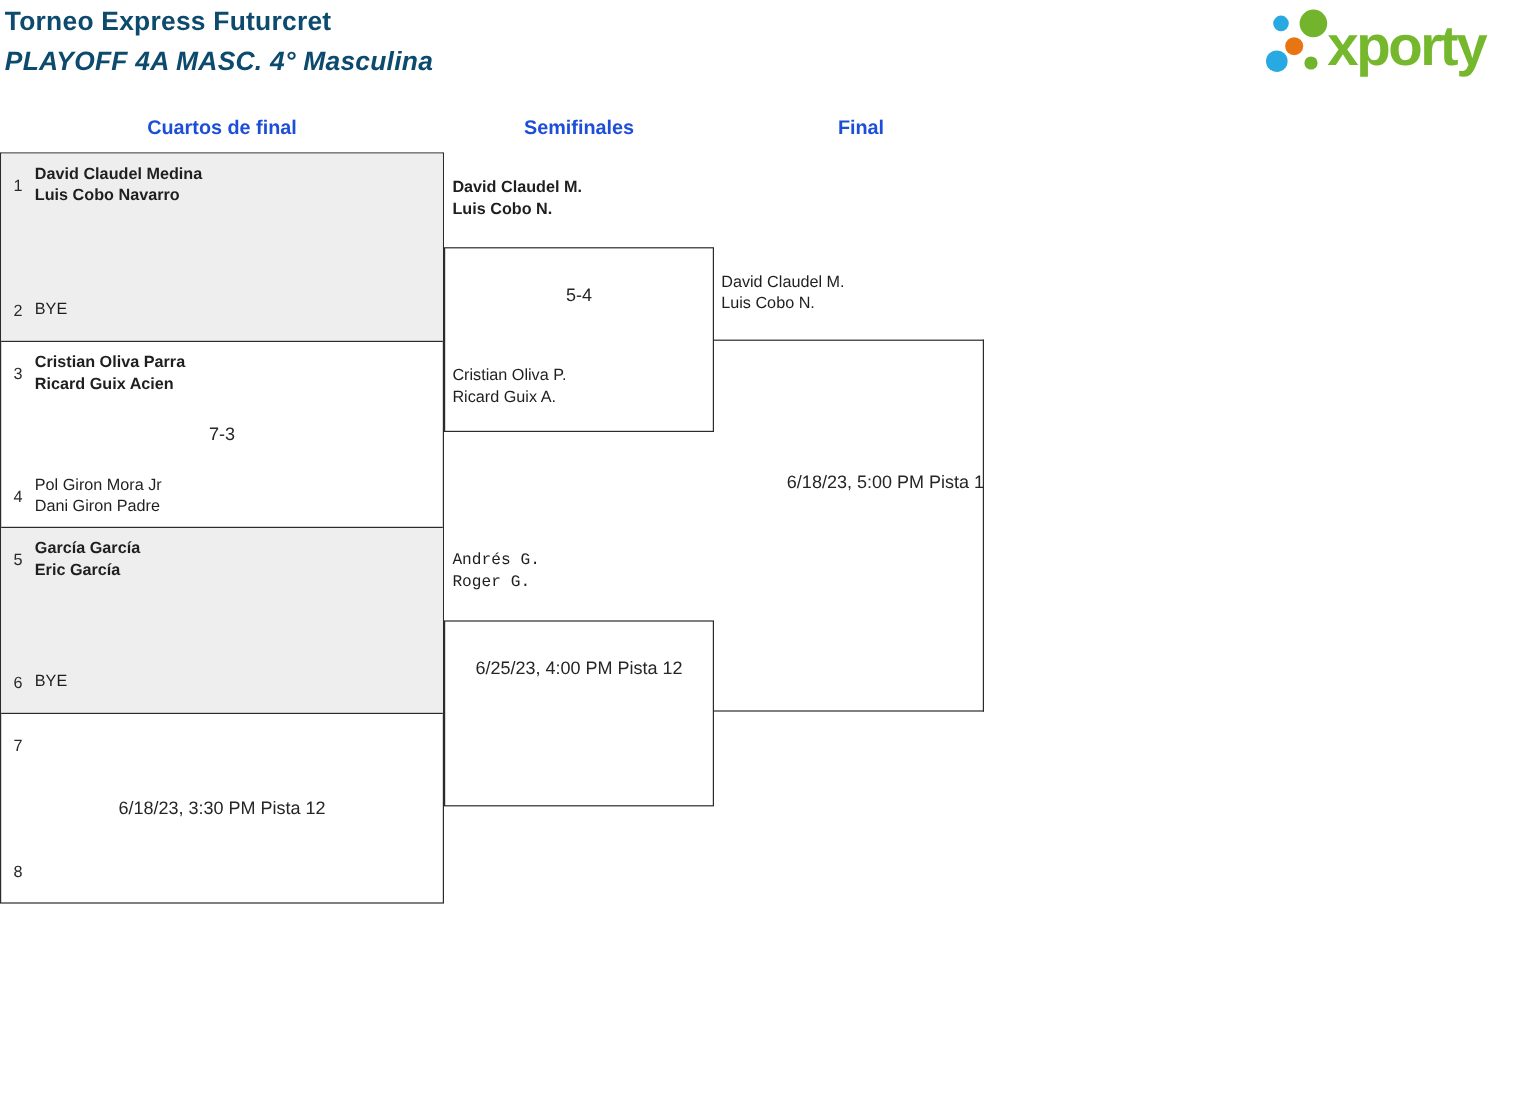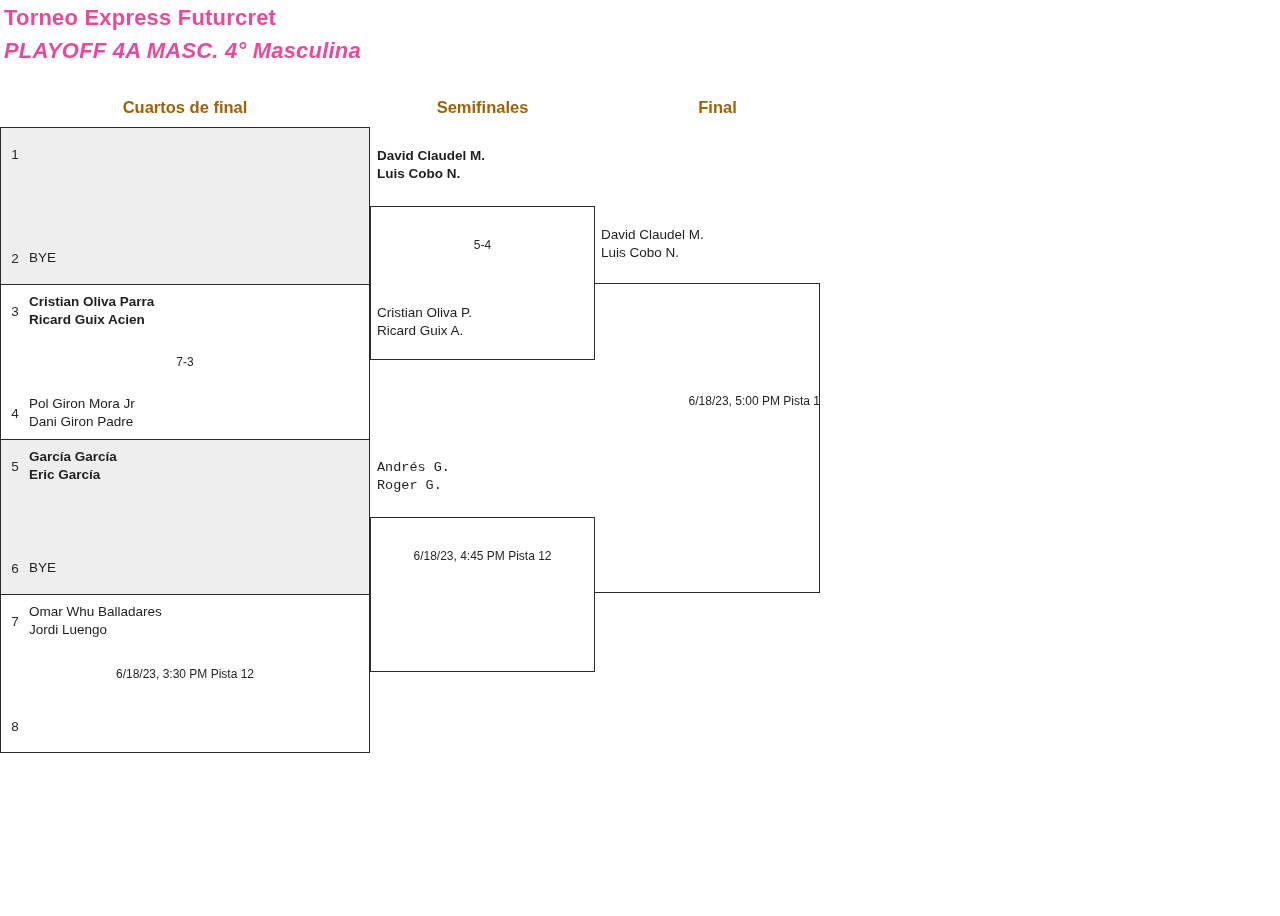--- a/index.html
+++ b/index.html
@@ -2,37 +2,37 @@
 <html><head>
 <meta charset="utf-8">
 <style>
   html,body{margin:0;padding:0;background:#ffffff;}
   #canvas{
     position:relative;width:1280px;height:916px;background:#ffffff;overflow:hidden;
     font-family:"Liberation Sans", sans-serif;color:#1f1f1f;
   }
   .abs{position:absolute;}
   
-  .title{left:4px;font-weight:700;font-size:22px;line-height:26px;color:#ec4899;letter-spacing:.2px;white-space:nowrap;text-align:right;}
+  .title{left:4px;font-weight:700;font-size:22px;line-height:26px;color:#0c4a6e;letter-spacing:.2px;white-space:nowrap;text-align:right;}
   .logo-dot{position:absolute;border-radius:50%;}
   .dot-blue{background:#29a9e1;}
   .dot-green{background:#72b52c;}
   .dot-orange{background:#e87511;}
   .wordmark{
     left:1106px;top:0;height:74px;display:flex;align-items:center;
     font-weight:700;font-size:47px;letter-spacing:-2px;color:#76b82d;white-space:nowrap;
   }
   
-  .round-header{top:98px;height:20px;text-align:center;font-size:16.5px;font-weight:700;color:#a16207;}
+  .round-header{top:98px;height:20px;text-align:center;font-size:16.5px;font-weight:700;color:#1d4ed8;}
   
   .box{border:1px solid #2b2b2b;box-sizing:border-box;background:#ffffff;}
   .shaded{background:#eeeeee;}
   .name-line{font-size:13.5px;line-height:18px;color:#1f1f1f;white-space:nowrap;}
   .bold .name-line{font-weight:700;}
-  .note{font-size:12px;color:#262626;white-space:nowrap;}
+  .note{font-size:15px;color:#262626;white-space:nowrap;}
   
   #qf{left:0;top:127px;width:370px;height:626px;border:1px solid #2b2b2b;box-sizing:border-box;}
   .qf-match{position:relative;box-sizing:border-box;width:100%;}
   .qf-match + .qf-match{border-top:1px solid #2b2b2b;}
   .slot{position:absolute;left:0;right:0;height:52px;display:flex;align-items:center;padding-left:7px;box-sizing:border-box;}
   .slot-top{top:0;}
   .slot-bottom{bottom:0;}
   .seed{width:14px;margin-right:7px;text-align:center;font-size:13.5px;color:#2a2a2a;flex:none;}
   .center-note{position:absolute;inset:0;display:flex;align-items:center;justify-content:center;}
   
@@ -41,30 +41,42 @@
   #final-box{border-left:none;background:transparent;}
 </style>
 </head>
 <body>
 
 <div id="canvas">
 
   <div class="abs title" style="top:5px;">Torneo Express Futurcret</div>
   <div class="abs title" style="top:38px;font-style:italic;">PLAYOFF 4A MASC. 4° Masculina</div>
 
+  <div class="abs" style="left:1050px;top:0;width:230px;height:75px;">
+    <span class="logo-dot dot-blue" style="left:10.5px;top:12.5px;width:13px;height:13px;"></span>
+    <span class="logo-dot dot-green" style="left:33px;top:8px;width:23px;height:23px;"></span>
+    <span class="logo-dot dot-orange" style="left:20.5px;top:30.5px;width:15px;height:15px;"></span>
+    <span class="logo-dot dot-blue" style="left:5px;top:42px;width:18px;height:18px;"></span>
+    <span class="logo-dot dot-green" style="left:36.5px;top:46.5px;width:11px;height:11px;"></span>
+    <span class="abs wordmark" style="left:56px;">xporty</span>
+  </div>
 
   <div class="abs round-header" style="left:0;width:370px;">Cuartos de final</div>
   <div class="abs round-header" style="left:370px;width:225px;">Semifinales</div>
   <div class="abs round-header" style="left:605px;width:225px;">Final</div>
 
   <div id="qf" class="abs">
 
     <div class="qf-match shaded" style="height:156px;">
       <div class="slot slot-top">
         <span class="seed">1</span>
+        <span class="team-names bold">
+          <div class="name-line">David Claudel Medina</div>
+          <div class="name-line">Luis Cobo Navarro</div>
+        </span>
       </div>
       <div class="slot slot-bottom">
         <span class="seed">2</span>
         <span class="team-names">
           <div class="name-line">BYE</div>
         </span>
       </div>
     </div>
 
     <div class="qf-match" style="height:155px;">
@@ -99,24 +111,20 @@
         <span class="seed">6</span>
         <span class="team-names">
           <div class="name-line">BYE</div>
         </span>
       </div>
     </div>
 
     <div class="qf-match" style="height:158px;">
       <div class="slot slot-top">
         <span class="seed">7</span>
-        <span class="team-names">
-          <div class="name-line">Omar Whu Balladares</div>
-          <div class="name-line">Jordi Luengo</div>
-        </span>
       </div>
       <div class="center-note">
         <span class="note">6/18/23, 3:30 PM Pista 12</span>
       </div>
       <div class="slot slot-bottom">
         <span class="seed">8</span>
       </div>
     </div>
   </div>
 
@@ -132,21 +140,21 @@
     <div class="name-line">Cristian Oliva P.</div>
     <div class="name-line">Ricard Guix A.</div>
   </div>
 
   <div class="team-block" style="left:377px;top:459px;font-family:Liberation Mono, monospace;">
     <div class="name-line">Andrés G.</div>
     <div class="name-line">Roger G.</div>
   </div>
   <div class="abs box" style="left:370px;top:517px;width:225px;height:155px;"></div>
   <div class="note-row" style="left:370px;top:549px;">
-    <span class="note">6/18/23, 4:45 PM Pista 12</span>
+    <span class="note">6/25/23, 4:00 PM Pista 12</span>
   </div>
 
   <div class="team-block" style="left:601px;top:226px;">
     <div class="name-line">David Claudel M.</div>
     <div class="name-line">Luis Cobo N.</div>
   </div>
   <div id="final-box" class="abs box" style="left:595px;top:283px;width:225px;height:310px;"></div>
   <div class="note-row" style="left:595px;top:394px;justify-content:flex-end;">
     <span class="note">6/18/23, 5:00 PM Pista 1</span>
   </div>

